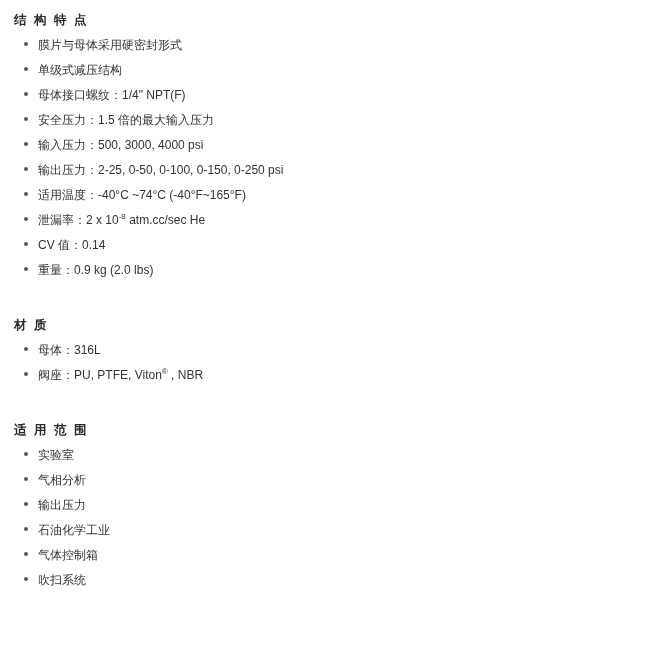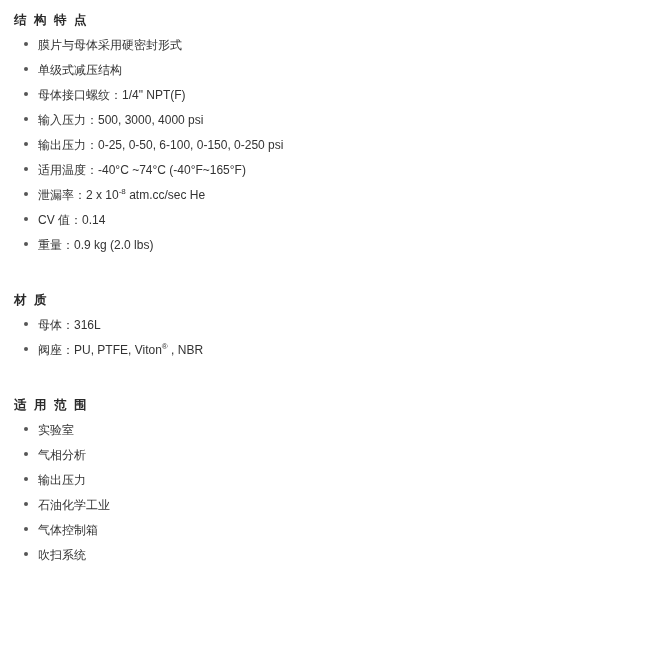--- a/index.html
+++ b/index.html
@@ -63,22 +63,23 @@
 </head>
 <body>
 
 <div class="page">
   <div id="sections-root">
       <div class="section-title first">结 构 特 点</div>
       <ul class="spec-list">
         <li><span class="bullet"></span><span class="txt">膜片与母体采用硬密封形式</span></li>
         <li><span class="bullet"></span><span class="txt">单级式减压结构</span></li>
         <li><span class="bullet"></span><span class="txt">母体接口螺纹：1/4"  NPT(F)</span></li>
+        <li><span class="bullet"></span><span class="txt">安全压力：1.5 倍的最大输入压力</span></li>
         <li><span class="bullet"></span><span class="txt">输入压力：500, 3000, 4000 psi</span></li>
-        <li><span class="bullet"></span><span class="txt">输出压力：0-25, 0-50, 6-100, 0-150, 0-250 psi</span></li>
+        <li><span class="bullet"></span><span class="txt">输出压力：2-25, 0-50, 0-100, 0-150, 0-250 psi</span></li>
         <li><span class="bullet"></span><span class="txt">适用温度：-40°C ~74°C (-40°F~165°F)</span></li>
         <li><span class="bullet"></span><span class="txt">泄漏率：2 x 10</span><sup>-8</sup><span class="txt"> atm.cc/sec He</span></li>
         <li><span class="bullet"></span><span class="txt">CV 值：0.14</span></li>
         <li><span class="bullet"></span><span class="txt">重量：0.9 kg (2.0 lbs)</span></li>
       </ul>
       <div class="gap-lg"></div>
       <div class="section-title">材 质</div>
       <ul class="spec-list">
         <li><span class="bullet"></span><span class="txt">母体：316L</span></li>
         <li><span class="bullet"></span><span class="txt">阀座：PU, PTFE, Viton</span><sup>®</sup><span class="txt"> , NBR</span></li>

